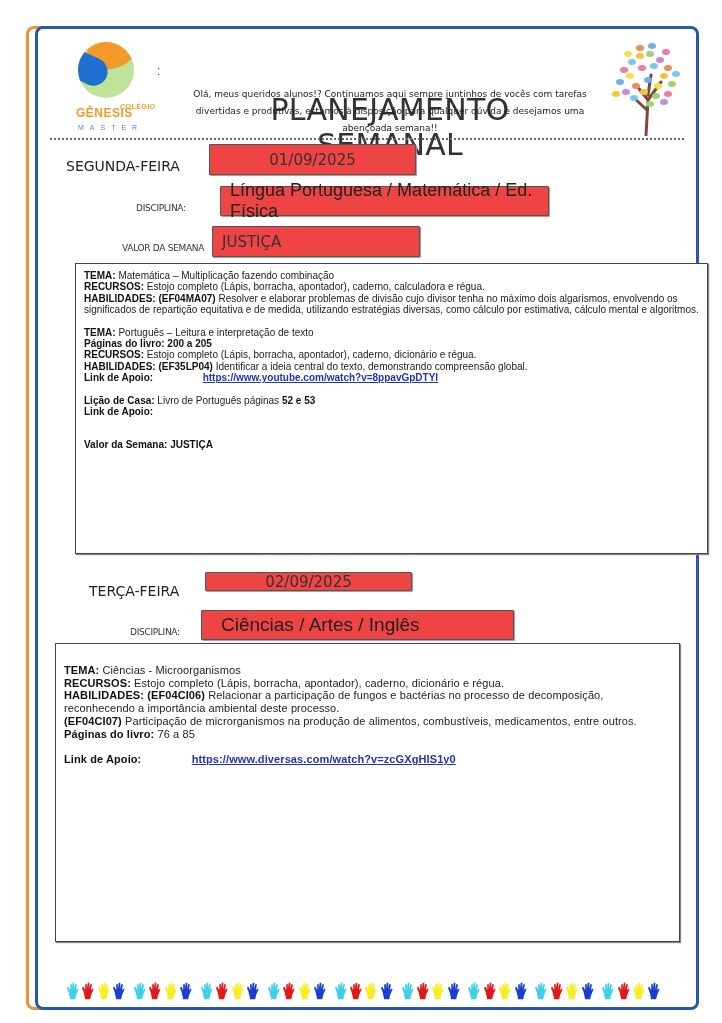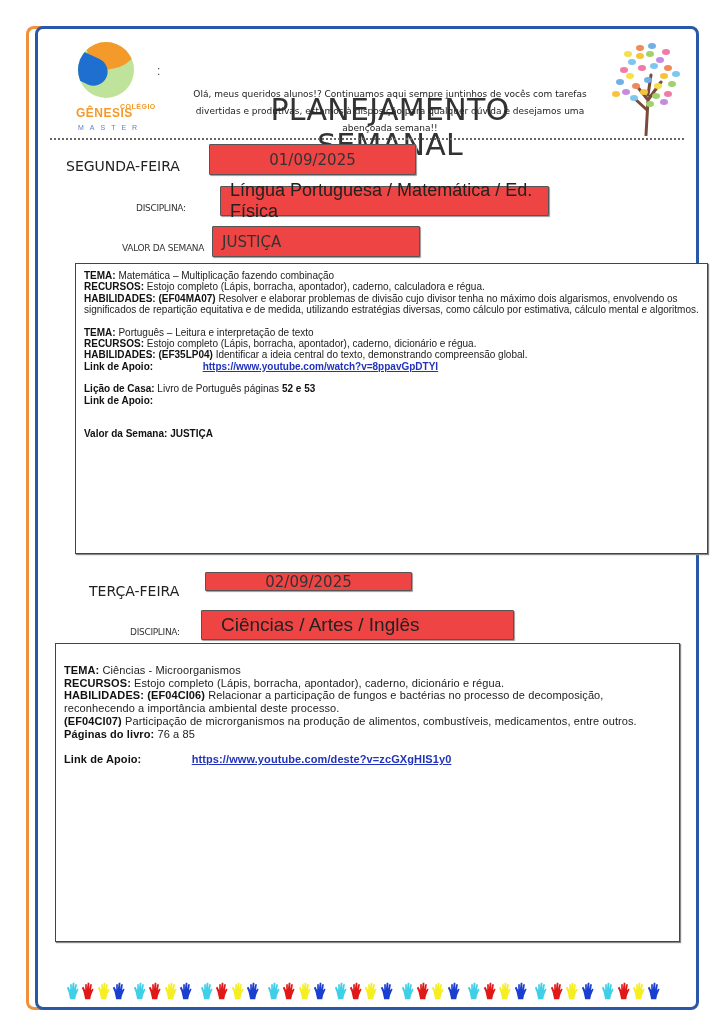--- a/index.html
+++ b/index.html
@@ -114,20 +114,21 @@
   <div class="val" style="left:9px; font-family:'DejaVu Sans',sans-serif; font-size:15px; color:#333;">JUSTIÇA</div>
 </div>
 
 <div class="content-box" style="left:41px; top:263px; width:633px; height:291px;margin-left:34px;">
   <div class="txt">
     <p class="para"><b>TEMA:</b><span> Matemática –  Multiplicação fazendo combinação</span></p>
     <p class="para"><b>RECURSOS:</b><span>  Estojo completo (Lápis, borracha, apontador), caderno, calculadora e régua.</span></p>
     <p class="para"><b>HABILIDADES:</b><b>  (EF04MA07)</b><span> Resolver e elaborar problemas de divisão cujo divisor tenha no máximo dois algarismos, envolvendo os significados de repartição equitativa e de medida, utilizando estratégias diversas, como cálculo por estimativa, cálculo mental e algoritmos.</span></p>
     <div class="gap"></div>
     <p class="para"><b>TEMA:</b><span>  Português – Leitura e interpretação de texto</span></p>
+    <p class="para"><b>Páginas do livro:</b><b>  200 a 205</b></p>
     <p class="para"><b>RECURSOS:</b><span>  Estojo completo (Lápis, borracha, apontador), caderno, dicionário e régua.</span></p>
     <p class="para"><b>HABILIDADES:</b><b>  (EF35LP04)</b><span> Identificar a ideia central do texto,  demonstrando compreensão global.</span></p>
     <p class="para"><b>Link de Apoio:</b>&nbsp; <a class="link">https://www.youtube.com/watch?v=8ppavGpDTYI</a></p>
     <div class="gap"></div>
     <p class="para"><b>Lição de Casa:</b><span> Livro de Português páginas </span><b>52 e 53</b></p>
     <p class="para"><b>Link de Apoio:</b></p>
     <div class="gap"></div>
       <div class="gap"></div>
     <p class="para"><b>Valor da  Semana:</b><b> JUSTIÇA</b></p>
   </div>
@@ -144,21 +145,21 @@
 </div>
 
 <div class="content-box" style="left:55px; top:643px; width:625px; height:299px;">
   <div class="txt2">
     <p class="para" style="margin-top:8px;"><b>TEMA:</b><span> Ciências - Microorganismos</span></p>
     <p class="para"><b>RECURSOS:</b><span>  Estojo completo (Lápis, borracha, apontador), caderno, dicionário e régua.</span></p>
     <p class="para"><b>HABILIDADES:</b><b> (EF04CI06)</b><span>  Relacionar a participação de fungos e bactérias no processo de decomposição, reconhecendo a importância ambiental deste processo.</span></p>
     <p class="para"><b>(EF04CI07)</b><span>  Participação de microrganismos na produção de alimentos, combustíveis, medicamentos, entre outros.</span></p>
     <p class="para"><b>Páginas do livro:</b><span> 76 a 85</span></p>
     <div class="gap2"></div>
-    <p class="para"><b>Link de Apoio:</b>&nbsp; <a class="link">https://www.youtube.com/deste?v=zcGXgHIS1y0</a></p>
+    <p class="para"><b>Link de Apoio:</b>&nbsp; <a class="link">https://www.diversas.com/watch?v=zcGXgHIS1y0</a></p>
   </div>
 </div>
 
 <div class="hands" id="hands">
     <svg viewBox="0 0 16 22" class="hand">
       <path d="M3 12 L1 7 L3 6 L5 10 L5 3 L7 3 L7 9 L8 1 L10 1 L10 9 L11 3 L13 3 L12 10 L14 8 L15 9 L12 16 L11 21 L5 21 Z" fill="#3fd0e8"></path>
     </svg>
     <svg viewBox="0 0 16 22" class="hand">
       <path d="M3 12 L1 7 L3 6 L5 10 L5 3 L7 3 L7 9 L8 1 L10 1 L10 9 L11 3 L13 3 L12 10 L14 8 L15 9 L12 16 L11 21 L5 21 Z" fill="#e01818"></path>
     </svg>

